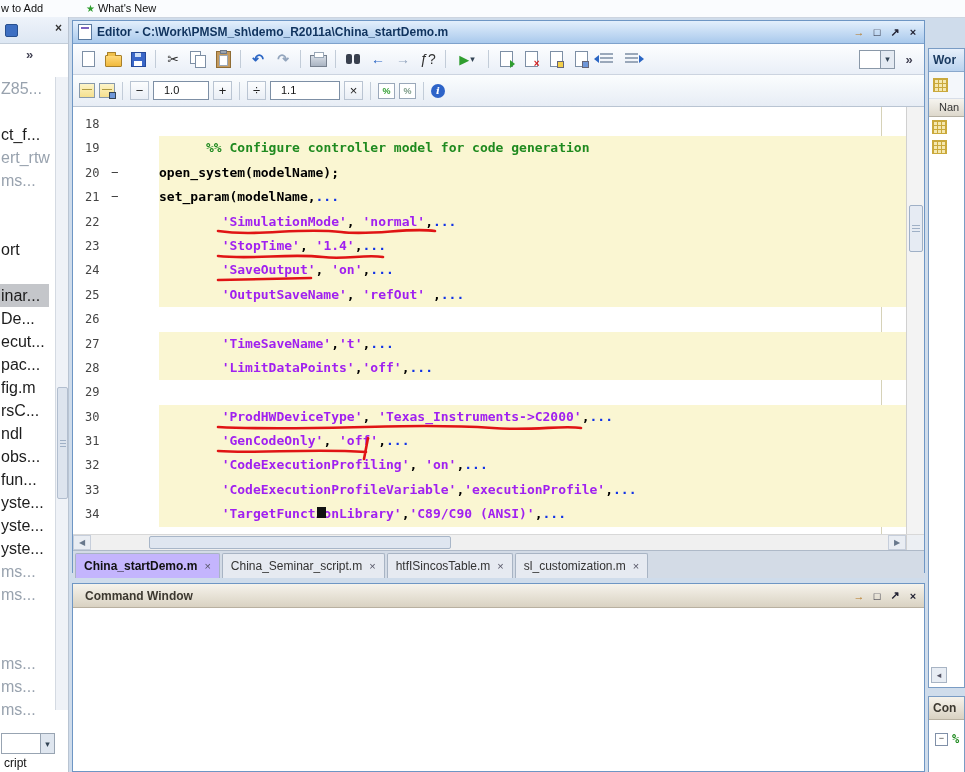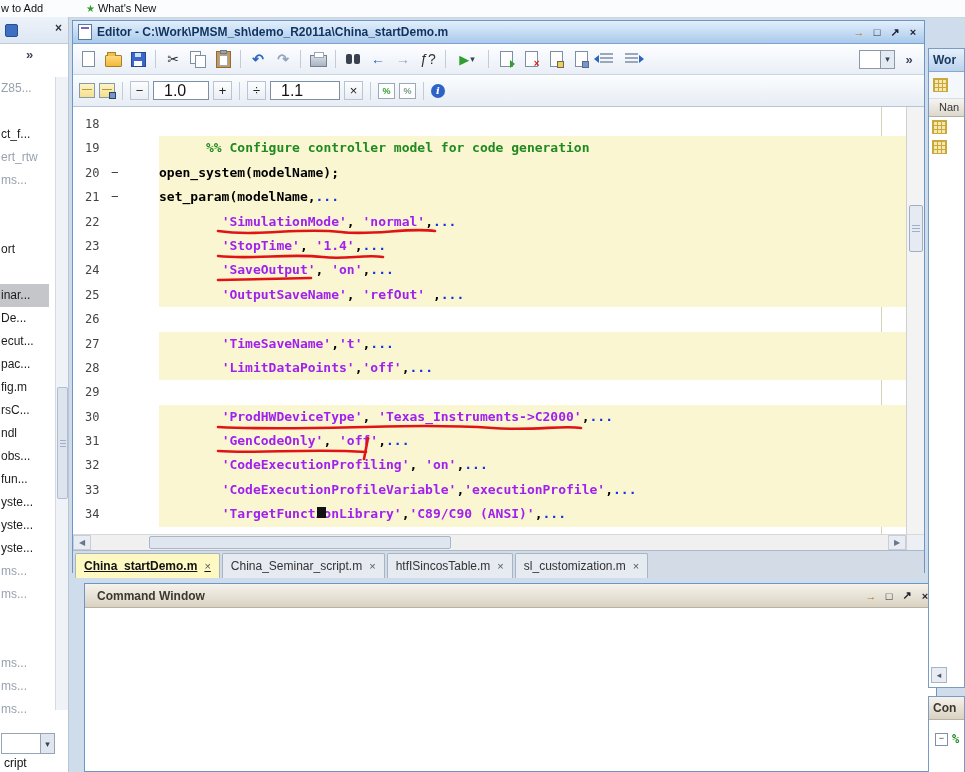--- a/index.html
+++ b/index.html
@@ -17,21 +17,21 @@
   .star{color:#2f9e2f;font-size:10px;}
 
   
   .left-panel{position:absolute;left:0;top:17px;width:68px;height:755px;background:#fff;border-right:1px solid #b9c4d2;overflow:hidden;}
   .lp-header{position:absolute;left:0;top:0;width:68px;height:26px;background:linear-gradient(#eef3fa,#dde7f3);border-bottom:1px solid #c2cdd9;}
   .lp-icon{position:absolute;left:5px;top:7px;width:11px;height:11px;background:#3d6fc2;border:1px solid #28508f;border-radius:2px;}
   .lp-close{position:absolute;right:6px;top:4px;font-size:12px;color:#333;font-weight:bold;}
   .lp-sub{position:absolute;left:0;top:26px;width:68px;height:26px;}
   .lp-chev{position:absolute;left:26px;top:4px;font-size:13px;font-weight:bold;color:#445;}
   .lp-list{position:absolute;left:0;top:52px;width:68px;padding-top:8px;}
-  .lp-item{height:23px;line-height:23px;font-size:12px;color:#1c1c1c;padding-left:1px;white-space:nowrap;overflow:hidden;}
+  .lp-item{height:23px;line-height:23px;font-size:16px;color:#1c1c1c;padding-left:1px;white-space:nowrap;overflow:hidden;}
   .lp-item.muted{color:#98a2ae;}
   .lp-item.selected{background:#c4c6ca;width:48px;}
   .lp-scroll{position:absolute;right:0;top:60px;bottom:62px;width:12px;background:#eff2f7;border-left:1px solid #d4dae2;}
   .lp-thumb{position:absolute;left:1px;top:310px;width:9px;height:110px;background:#dde4ee;border:1px solid #b2becf;border-radius:2px;display:flex;flex-direction:column;justify-content:center;gap:2px;align-items:center;}
   .lp-thumb i{display:block;width:6px;height:1px;background:#9fb0c6;}
   .lp-combo{position:absolute;left:1px;top:716px;width:52px;height:19px;background:#fff;border:1px solid #98a4b2;display:flex;}
   .combo-arrow{margin-left:auto;width:13px;background:#dfe6ef;border-left:1px solid #98a4b2;font-size:9px;display:flex;align-items:center;justify-content:center;color:#345;}
   .lp-bottom-label{position:absolute;left:4px;top:739px;font-size:12px;color:#111;}
 
   
@@ -86,21 +86,21 @@
   .ic-lines.r::after{right:-6px;border-left:5px solid #2b66c4;}
   .tb-combo{width:34px;height:17px;background:#fff;border:1px solid #8a98a8;display:flex;margin-left:auto;flex:none;}
   .tb-combo .arr{margin-left:auto;width:13px;background:#e4eaf2;border-left:1px solid #8a98a8;font-size:9px;display:flex;align-items:center;justify-content:center;color:#345;}
 
   
   .e-celltoolbar{height:31px;display:flex;align-items:center;padding:0 6px;gap:4px;background:linear-gradient(#fbfdfe,#e7edf5);border-bottom:1px solid #b9c4d2;}
   .ic-cellA{width:14px;height:13px;border:1px solid #8899aa;background:linear-gradient(#fdf4c8,#f5e08e);position:relative;flex:none;}
   .ic-cellA::after{content:'';position:absolute;left:2px;top:5px;right:2px;height:1px;background:#b09a40;}
   .ic-cellA.b::before{content:'';position:absolute;right:-2px;bottom:-2px;width:5px;height:5px;background:#6f97d8;border:1px solid #345;}
   .cbtn{min-width:17px;height:17px;border:1px solid #b9c4d2;background:linear-gradient(#fcfdfe,#e9eef5);display:flex;align-items:center;justify-content:center;font-size:13px;color:#222;flex:none;}
-  .cfield{height:17px;border:1px solid #7d8fa5;background:#fff;font-size:16px;line-height:17px;padding-left:10px;color:#111;flex:none;}
+  .cfield{height:17px;border:1px solid #7d8fa5;background:#fff;font-size:11px;line-height:17px;padding-left:10px;color:#111;flex:none;}
   .cfield.f1{width:44px;}
   .cfield.f2{width:58px;}
   .ic-pct{width:15px;height:14px;border:1px solid #9aa8ba;background:#fff;display:flex;align-items:center;justify-content:center;font-size:9px;font-weight:bold;color:#2f9e2f;flex:none;}
   .ic-pct.mute{color:#7a9a86;}
   .ic-info{width:14px;height:14px;border-radius:50%;background:#2d63c8;color:#fff;display:flex;align-items:center;justify-content:center;font-family:"DejaVu Serif",serif;font-style:italic;font-weight:bold;font-size:10px;flex:none;}
 
   
   .code-area{position:relative;height:427px;background:#fff;overflow:hidden;padding-left:40px;}
   .code-lines{position:absolute;left:0;top:0;right:0;padding-top:5px;}
   .code-line{display:flex;height:24.4px;line-height:24.4px;}
@@ -122,25 +122,25 @@
   .vthumb i{display:block;width:8px;height:1px;background:#9fb0c6;}
 
   
   .hscroll{height:15px;display:flex;align-items:stretch;background:#f0f0f0;border-top:1px solid #d8d8d8;}
   .harrow{width:16px;display:flex;align-items:center;justify-content:center;font-size:8px;color:#68788c;background:#e9edf3;border:1px solid #c6cedb;flex:none;}
   .htrack{flex:1;position:relative;}
   .hthumb{position:absolute;left:58px;top:1px;bottom:1px;width:300px;background:#dfe6f0;border:1px solid #a8b6c8;border-radius:2px;}
   .hcorner{width:17px;background:#eceff3;border-left:1px solid #d0d0d0;flex:none;}
   .e-tabbar{height:25px;background:#d3dbe6;border-top:1px solid #aeb9c8;display:flex;align-items:stretch;padding:2px 2px 0 2px;}
   .etab{display:flex;align-items:center;padding:0 8px;margin-right:2px;border:1px solid #a8b4c4;border-bottom:none;background:#e6eaf1;font-size:12px;color:#333;border-radius:2px 2px 0 0;white-space:nowrap;}
-  .etab.active{background:#fef9c3;font-weight:bold;color:#111;text-decoration:underline;}
+  .etab.active{background:#c4b5fd;font-weight:bold;color:#111;}
   .tab-x{margin-left:7px;color:#556;font-size:11px;font-weight:normal;}
 
   
-  .cmd-window{position:absolute;left:84px;top:583px;width:853px;height:189px;border:1px solid #6e96c4;background:#fff;box-sizing:border-box;}
+  .cmd-window{position:absolute;left:72px;top:583px;width:853px;height:189px;border:1px solid #6e96c4;background:#fff;box-sizing:border-box;}
   .c-title{height:23px;display:flex;align-items:center;background:linear-gradient(#f6f3ec,#d9d2c2);border-bottom:1px solid #b8b0a0;}
   .c-title-text{font-size:12px;font-weight:bold;color:#3c3830;padding-left:12px;}
   .c-body{position:relative;font-family:"DejaVu Sans Mono",monospace;font-size:13px;font-weight:700;color:#222;}
   .c-out{margin:14px 0 0 28px;}
   .c-promptline{display:flex;margin-top:8px;align-items:center;}
   .c-fx{width:26px;padding-left:3px;font-family:"DejaVu Serif",serif;font-style:italic;font-weight:bold;font-size:14px;color:#444;flex:none;}
   .c-prompt{color:#111;}
 
   
   .right-panel{position:absolute;left:928px;top:20px;width:37px;height:752px;overflow:hidden;margin-top:28px;}

